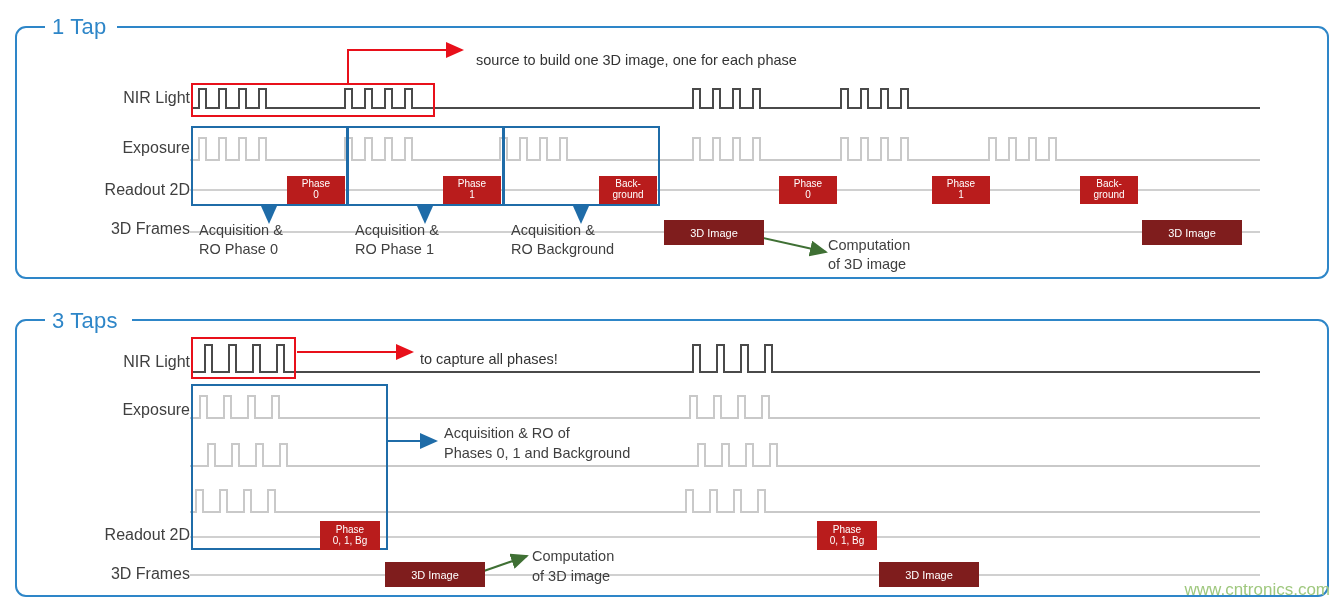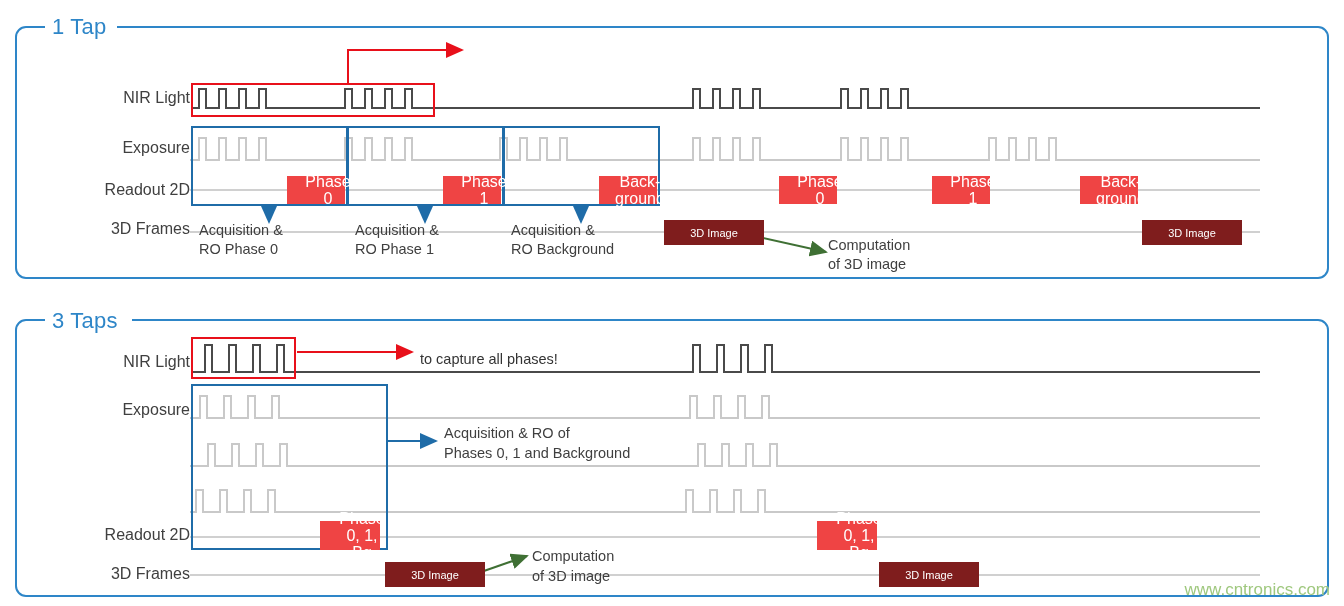--- a/index.html
+++ b/index.html
@@ -36,31 +36,30 @@
   }
   .caption{
     position:absolute;
     font-size:14.5px;
     line-height:1.3;
     color:#3f3f3f;
     white-space:nowrap;
   }
   .badge{
     position:absolute;
-    background:#ef4444;
+    background:#b91c1c;
     color:#ffffff;
-    font-size:16px;
+    font-size:10px;
     line-height:1.08;
     text-align:center;
     display:flex;
     flex-direction:column;
     align-items:center;
     justify-content:center;
     box-sizing:border-box;
-    padding-left:24px;
   }
   .badge span{display:block;}
   .frame-box{
     position:absolute;
     background:#7f1d1d;
     color:#ffffff;
     font-size:11px;
     display:flex;
     align-items:center;
     justify-content:center;
@@ -251,20 +250,21 @@
     <line x1="481" y1="572" x2="527" y2="556" stroke="#3f7034" stroke-width="2" marker-end="url(#arrGreen)"></line>
   </svg>
 
   <div class="panel-title" style="left:52px;top:14px;">1 Tap</div>
 
   <div class="row-label" style="left:0;width:190px;padding-right:12px;top:98px;">NIR Light</div>
   <div class="row-label" style="left:0;width:190px;padding-right:12px;top:148px;">Exposure</div>
   <div class="row-label" style="left:0;width:190px;padding-right:12px;top:190px;">Readout 2D</div>
   <div class="row-label" style="left:0;width:190px;padding-right:12px;top:229px;">3D Frames</div>
 
+  <div class="note" style="left:476px;top:51px;">source to build one 3D image, one for each phase</div>
 
   <div class="badge" style="left:287px;width:58px;top:176px;height:28px;">
     <span>Phase</span>
     <span>0</span>
   </div>
   <div class="badge" style="left:443px;width:58px;top:176px;height:28px;">
     <span>Phase</span>
     <span>1</span>
   </div>
   <div class="badge" style="left:599px;width:58px;top:176px;height:28px;">

